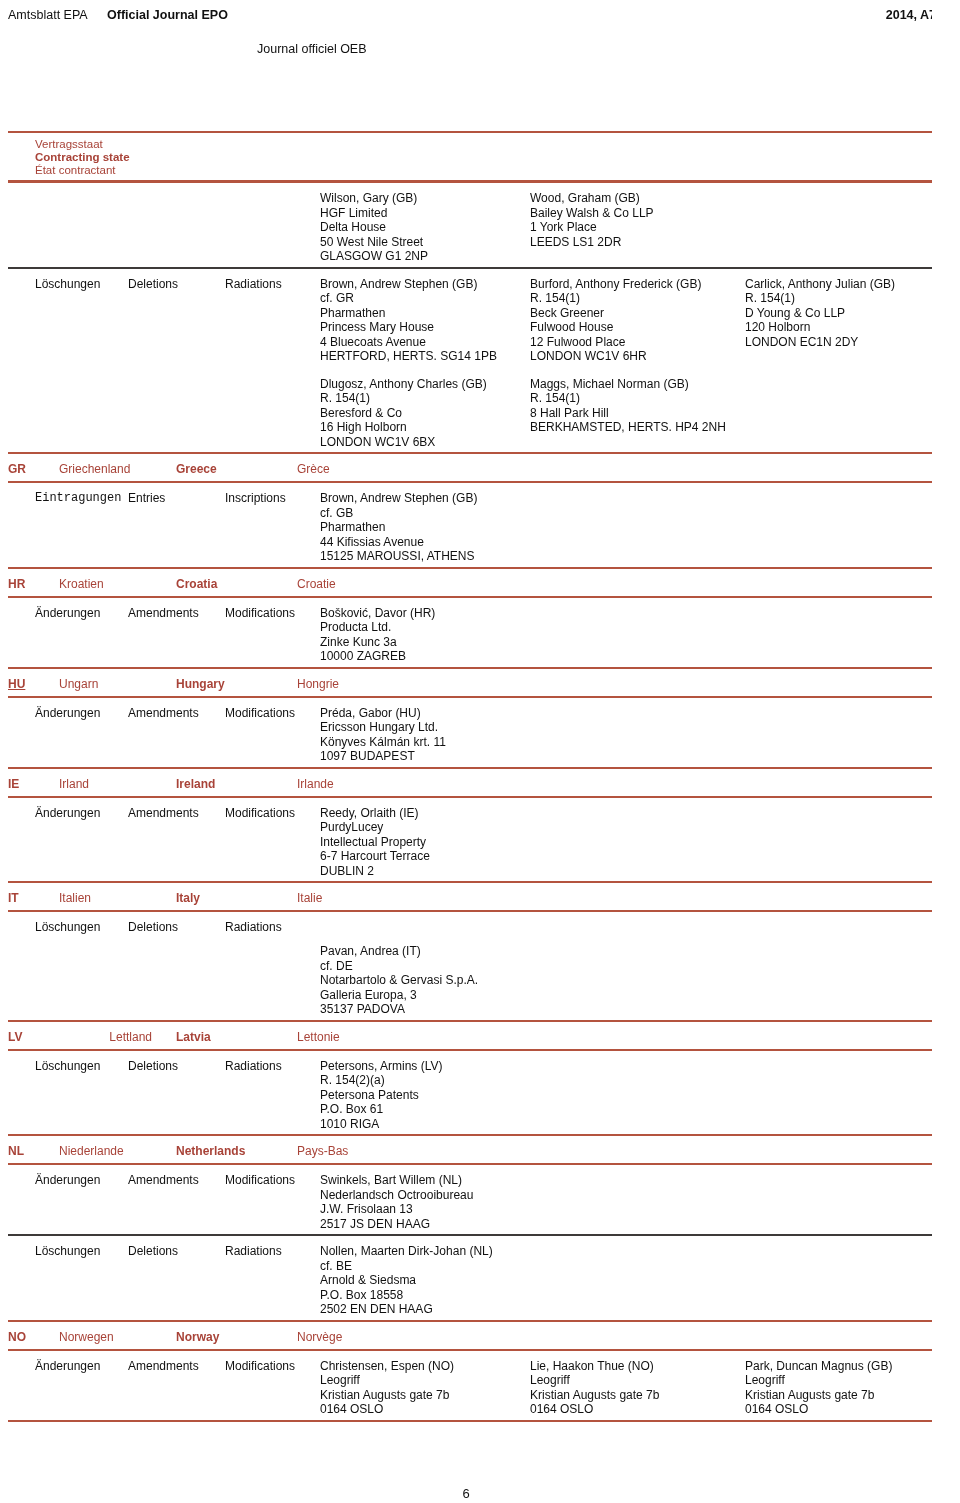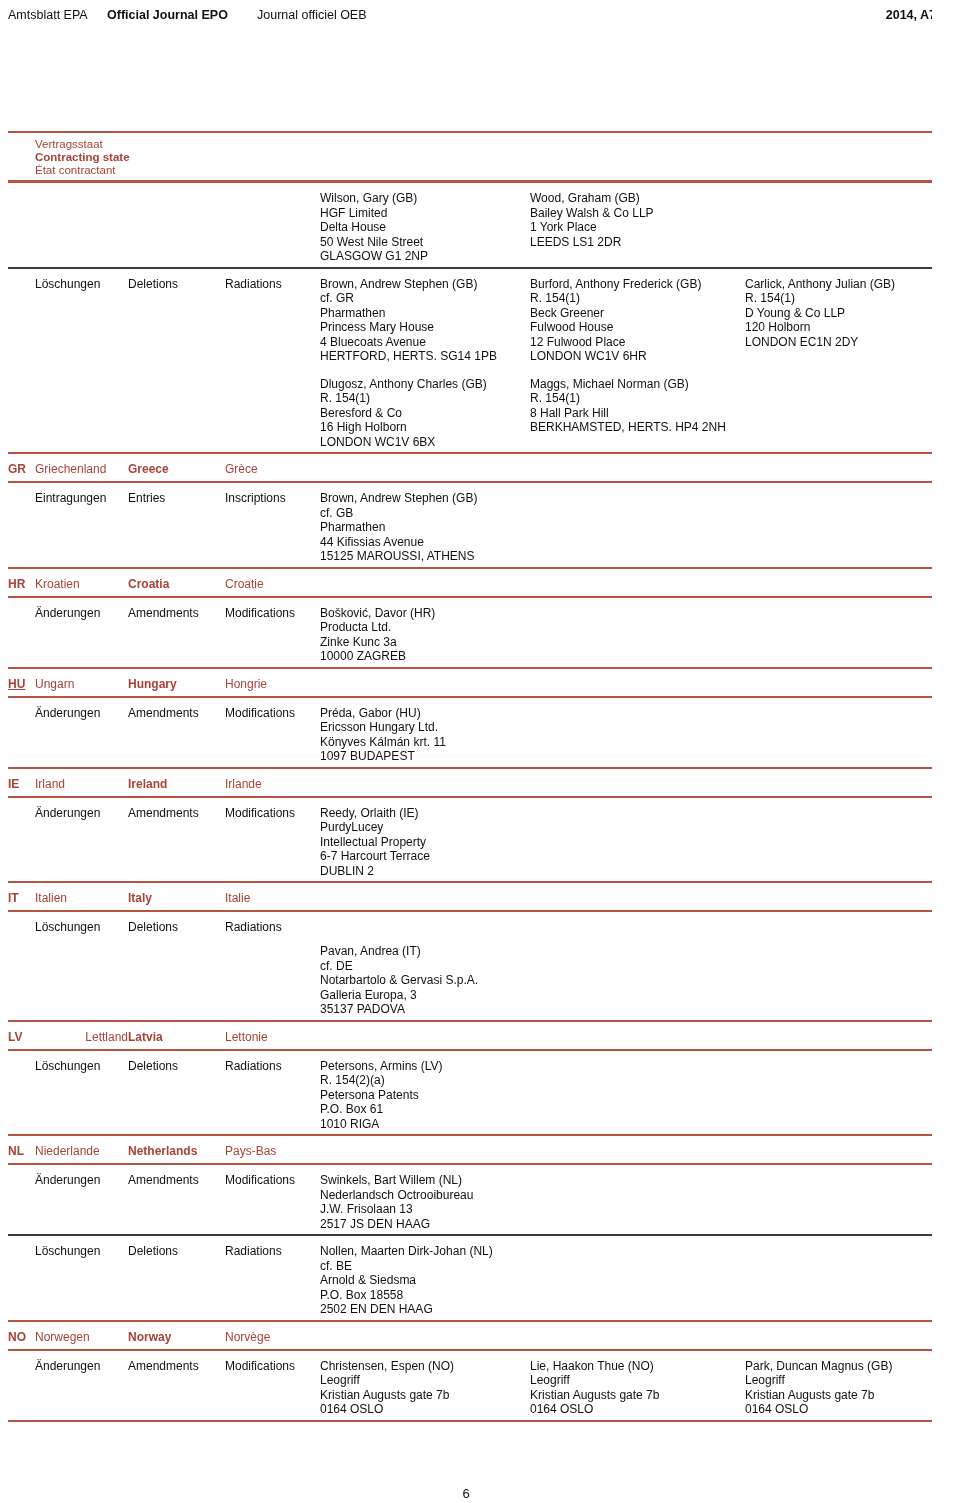--- a/index.html
+++ b/index.html
@@ -13,37 +13,37 @@
     overflow:hidden;
     --red:#a84338;
     --rule-red:#b4543f;
     --dark:#3d3a39;
   }
   .content { position:absolute; left:8px; top:0; width:942px; }
   .page-header { position:relative; height:131px; font-size:12.5px; }
   .page-header span { position:absolute; top:8px; white-space:nowrap; }
   .jt-de { left:0; }
   .jt-en { left:99px; font-weight:bold; }
-  .jt-fr { left:249px; }
+  .jt-fr { left:249px;margin-top:34px; }
   .issue { right:7px; font-weight:bold; }
   .rule { height:2px; background:var(--rule-red); }
   .rule.thick { height:3px; }
   .rule.dark { background:var(--dark); }
   .heading-block { padding:5px 0 3px 27px; color:var(--red); font-size:11.5px; line-height:13px; }
   .heading-block .bold { font-weight:bold; }
   .grid {
     display:grid;
     grid-template-columns:27px 93px 97px 95px 210px 215px 1fr;
     font-size:12px; line-height:14.5px;
   }
   .group { padding:8px 0 3px; }
   .group .grid + .grid { margin-top:13px; }
   .label-cell { color:#111111; white-space:nowrap; }
   .entry div { white-space:nowrap; }
-  .country-row { padding:8px 0 4px; color:var(--red); font-size:12px; line-height:15px; }
+  .country-row { padding:8px 0 4px; color:var(--red); font-size:12px; line-height:15px;gap:24px; }
   .country-row .code { font-weight:bold; }
   .country-row .cn-en { font-weight:bold; }
   .country-row div { white-space:nowrap; }
   .footer-num { position:absolute; left:0; top:1486px; width:100%; text-align:center; font-size:13px; color:#111111; }
 </style>
 </head>
 <body>
 
 <div class="page" style="--red: #a84338; --rule-red: #b4543f; --dark: #3d3a39; color: rgb(17, 17, 17);">
   <div class="content">
@@ -132,21 +132,21 @@
         <div class="rule"></div>
         <div class="grid country-row">
           <div class="code" style="grid-column: 1;">GR</div>
           <div class="cn-de" style="grid-column: 2;">Griechenland</div>
           <div class="cn-en" style="grid-column: 3;">Greece</div>
           <div class="cn-fr" style="grid-column: 4;">Grèce</div>
         </div>
         <div class="rule"></div>
         <div class="group">
           <div class="grid">
-            <div class="label-cell" style="grid-column: 2;">Eintragungen</div>
+            <div class="label-cell" style="grid-column: 2; font-family: Liberation Mono, monospace;">Eintragungen</div>
             <div class="label-cell" style="grid-column: 3;">Entries</div>
             <div class="label-cell" style="grid-column: 4;">Inscriptions</div>
             <div class="entry" style="grid-column: 5;">
               <div>Brown, Andrew Stephen (GB)</div>
               <div>cf. GB</div>
               <div>Pharmathen</div>
               <div>44 Kifissias Avenue</div>
               <div>15125 MAROUSSI, ATHENS</div>
             </div>
           </div>

